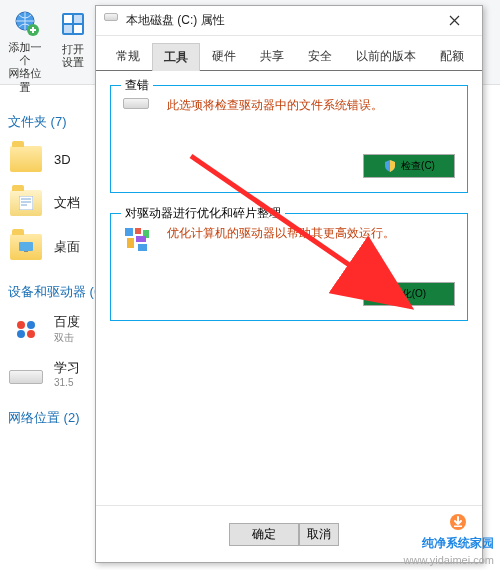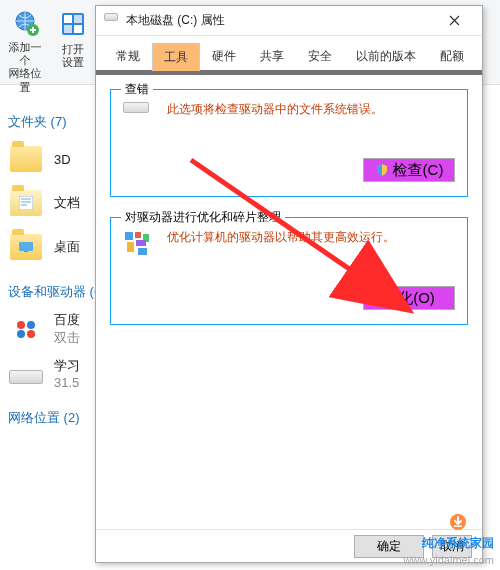--- a/index.html
+++ b/index.html
@@ -11,44 +11,44 @@
 .ribbon-item { width: 42px; display: flex; flex-direction: column; align-items: center; gap: 3px; }
 .ribbon-icon { width: 32px; height: 32px; display: flex; align-items: center; justify-content: center; }
 .ribbon-label { font-size: 11px; text-align: center; line-height: 1.2; color: #333; }
 
 .content { padding: 10px 0 0 8px; }
 .section-title { color: #1a6fb5; font-size: 13px; margin: 18px 0 10px 0; }
 .item-row { display: flex; align-items: center; gap: 10px; margin: 8px 0; }
 .item-icon { width: 36px; height: 36px; display: flex; align-items: center; justify-content: center; }
 .item-text { display: flex; flex-direction: column; }
 .item-name { font-size: 13px; color: #222; }
-.item-sub { font-size: 13px; color: #888; }
+.item-sub { font-size: 10px; color: #888; }
 
 
 .dialog { position: absolute; left: 95px; top: 5px; width: 388px; height: 558px; background: #fff; border: 1px solid #a7a7a7; box-shadow: 2px 2px 6px rgba(0,0,0,.25); display: flex; flex-direction: column; }
 .titlebar { height: 30px; display: flex; align-items: center; padding: 0 8px; border-bottom: 1px solid #e5e5e5; }
 .titlebar-icon { width: 16px; height: 16px; margin-right: 6px; }
 .titlebar-text { flex: 1; font-size: 12px; color: #222; }
 .titlebar-close { width: 40px; height: 28px; display: flex; align-items: center; justify-content: center; color: #333; cursor: pointer; }
 
-.tabs { display: flex; padding: 6px 6px 0 8px; gap: 0; border-bottom: 5px solid #737373; }
+.tabs { display: flex; padding: 6px 6px 0 8px; gap: 0; border-bottom: 1px solid #737373; }
 .tab { padding: 5px 11px; font-size: 12px; border: 1px solid transparent; border-bottom: none; cursor: pointer; color: #333; }
-.tab.active { border-color: #ccc; background: #fdba74; position: relative; top: 1px; }
+.tab.active { border-color: #ccc; background: #e5e5e5; position: relative; top: 1px; font-weight: bold; }
 
 .tab-body { flex: 1; padding: 14px; position: relative; }
 
 .groupbox { border: 1px solid #0ea5e9; padding: 10px 12px 14px 12px; margin-bottom: 20px; position: relative; }
 .group-legend { position: absolute; top: -9px; left: 10px; background: #fff; padding: 0 4px; font-size: 12px; }
 .group-row { display: flex; align-items: flex-start; gap: 12px; }
 .group-icon { width: 32px; height: 32px; flex-shrink: 0; margin-top: 2px; }
 .group-desc { font-size: 12px; color: #c2410c; line-height: 1.6; }
 .group-btn-row { display: flex; justify-content: flex-end; margin-top: 24px; }
-.group-btn { min-width: 92px; height: 24px; border: 1px solid #adadad; background: #d946ef; font-size: 15px; display: flex; align-items: center; justify-content: center; gap: 4px; cursor: pointer; }
-
-.dialog-buttons { height: 33px; display: flex; align-items: center; justify-content: flex-end; gap: 8px; padding-right: 10px; border-top: 1px solid #e5e5e5; }
+.group-btn { min-width: 92px; height: 24px; border: 1px solid #adadad; background: #15803d; font-size: 10px; display: flex; align-items: center; justify-content: center; gap: 4px; cursor: pointer; }
+
+.dialog-buttons { height: 57px; display: flex; align-items: center; justify-content: center; padding-right: 10px; border-top: 1px solid #e5e5e5; }
 .dlg-btn { min-width: 70px; height: 23px; border: 1px solid #adadad; background: #e1e1e1; font-size: 12px; cursor: pointer; }
 
 
 .arrow-svg { position: absolute; left: 70px; top: 75px; width: 320px; height: 220px; pointer-events: none; }
 
 
 .watermark { position: absolute; right: 6px; bottom: 4px; font-size: 11px; color: #aaa; }
 .brand { position: absolute; right: 6px; bottom: 18px; display: flex; align-items: center; gap: 4px; font-size: 12px; color: #1f87e5; font-weight: 600; flex-direction: column; }
 .brand-icon { width: 18px; height: 18px; }
 

